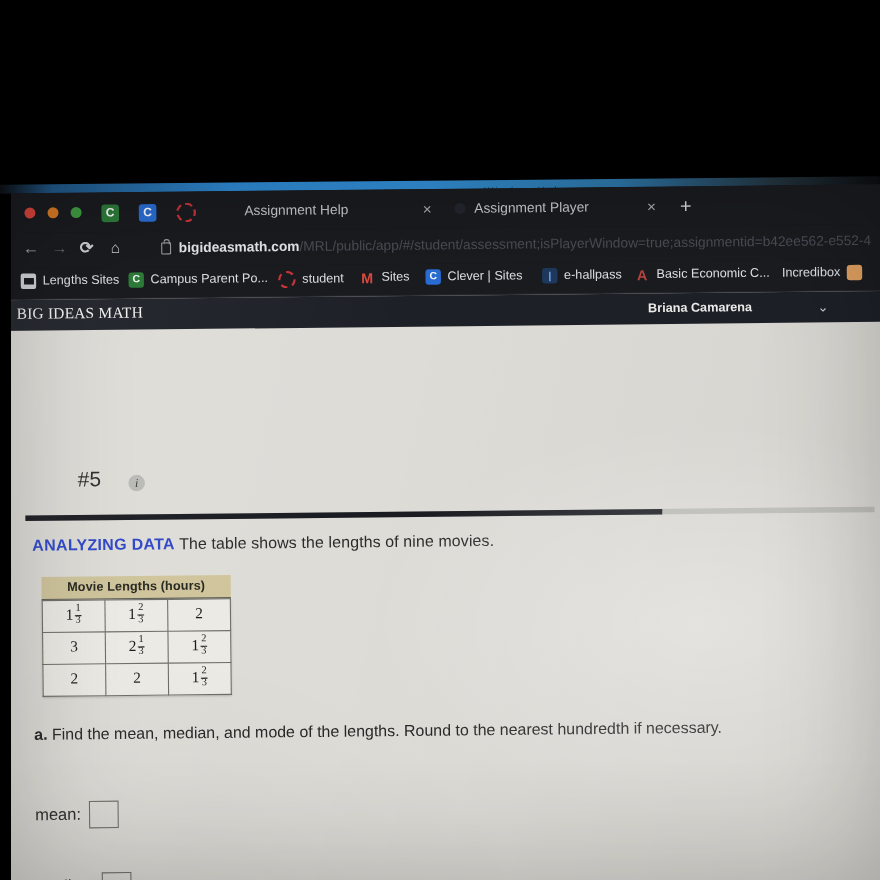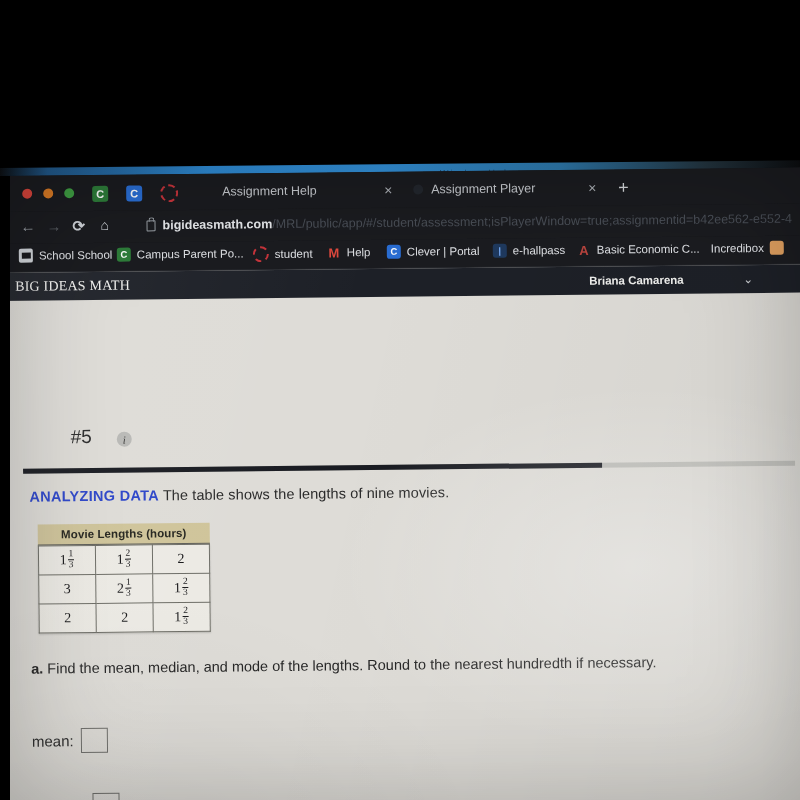--- a/index.html
+++ b/index.html
@@ -470,37 +470,37 @@
       <span class="navbtn" id="nav-home">⌂</span>
       <span class="lock"></span>
       <div class="url">
         <span class="url-domain">bigideasmath.com</span><span class="url-path">/MRL/public/app/#/student/assessment;isPlayerWindow=true;assignmentid=b42ee562-e552-4</span>
       </div>
     </div>
 
     <div class="bookmarks">
       <div class="bm" style="left:24px">
         <span class="bm-ico ico-folder"></span>
-        <span>School School</span>
+        <span>Lengths Sites</span>
       </div>
       <div class="bm" style="left:122px">
         <span class="bm-ico ico-green">C</span>
         <span>Campus Parent Po...</span>
       </div>
       <div class="bm" style="left:258px">
         <span class="ico-red-circle"></span>
         <span>student</span>
       </div>
       <div class="bm" style="left:332px">
         <span class="bm-ico ico-gmail">M</span>
-        <span>Help</span>
+        <span>Sites</span>
       </div>
       <div class="bm" style="left:392px">
         <span class="bm-ico ico-blue">C</span>
-        <span>Clever | Portal</span>
+        <span>Clever | Sites</span>
       </div>
       <div class="bm" style="left:498px">
         <span class="bm-ico ico-hall">|</span>
         <span>e-hallpass</span>
       </div>
       <div class="bm" style="left:582px">
         <span class="bm-ico ico-econ">A</span>
         <span>Basic Economic C...</span>
       </div>
       <div class="bm" style="left:716px">

